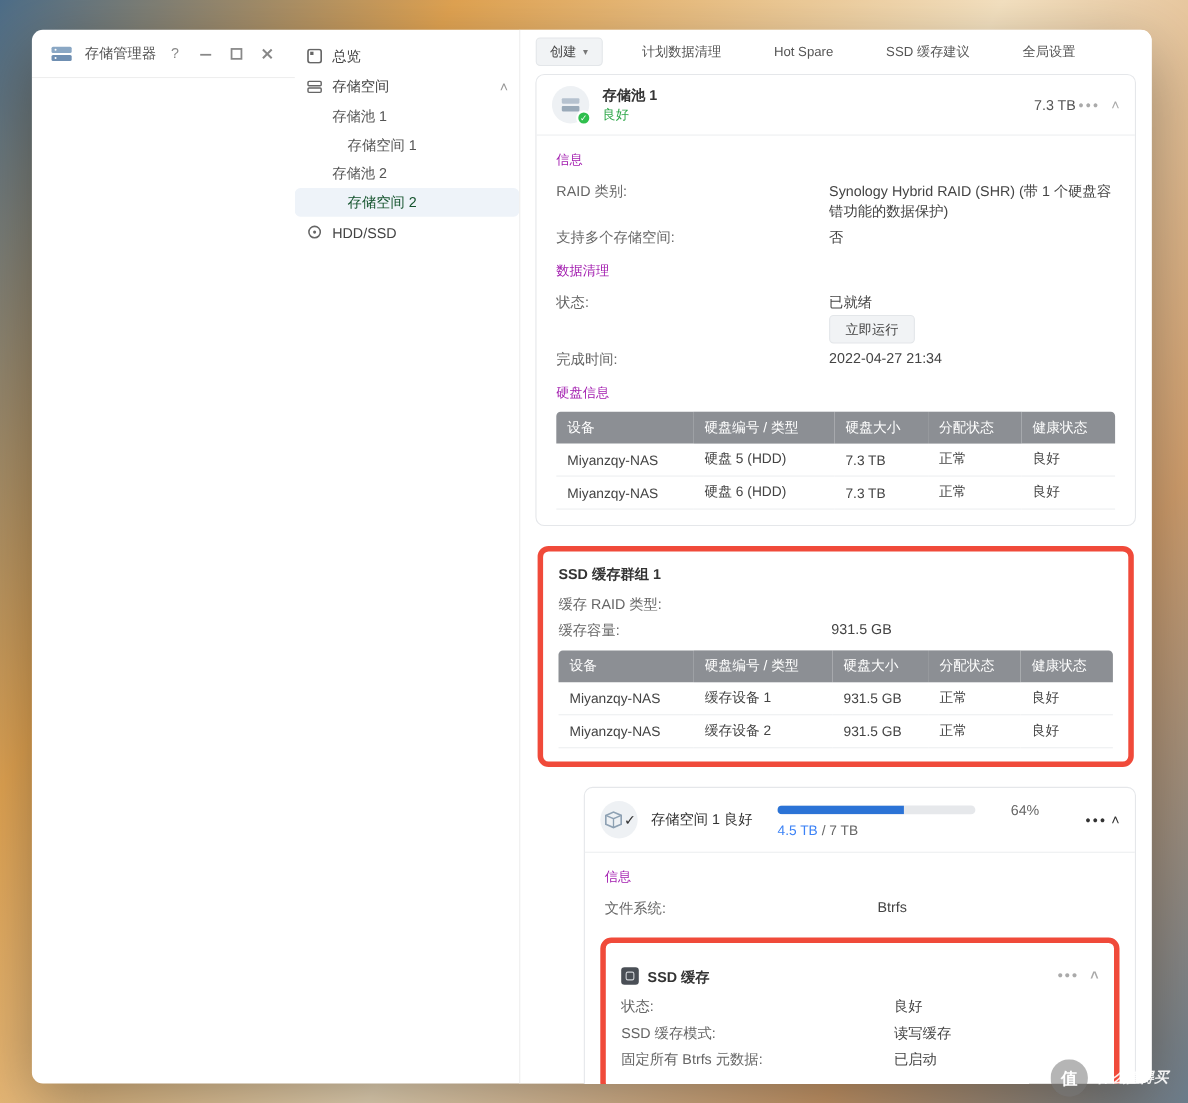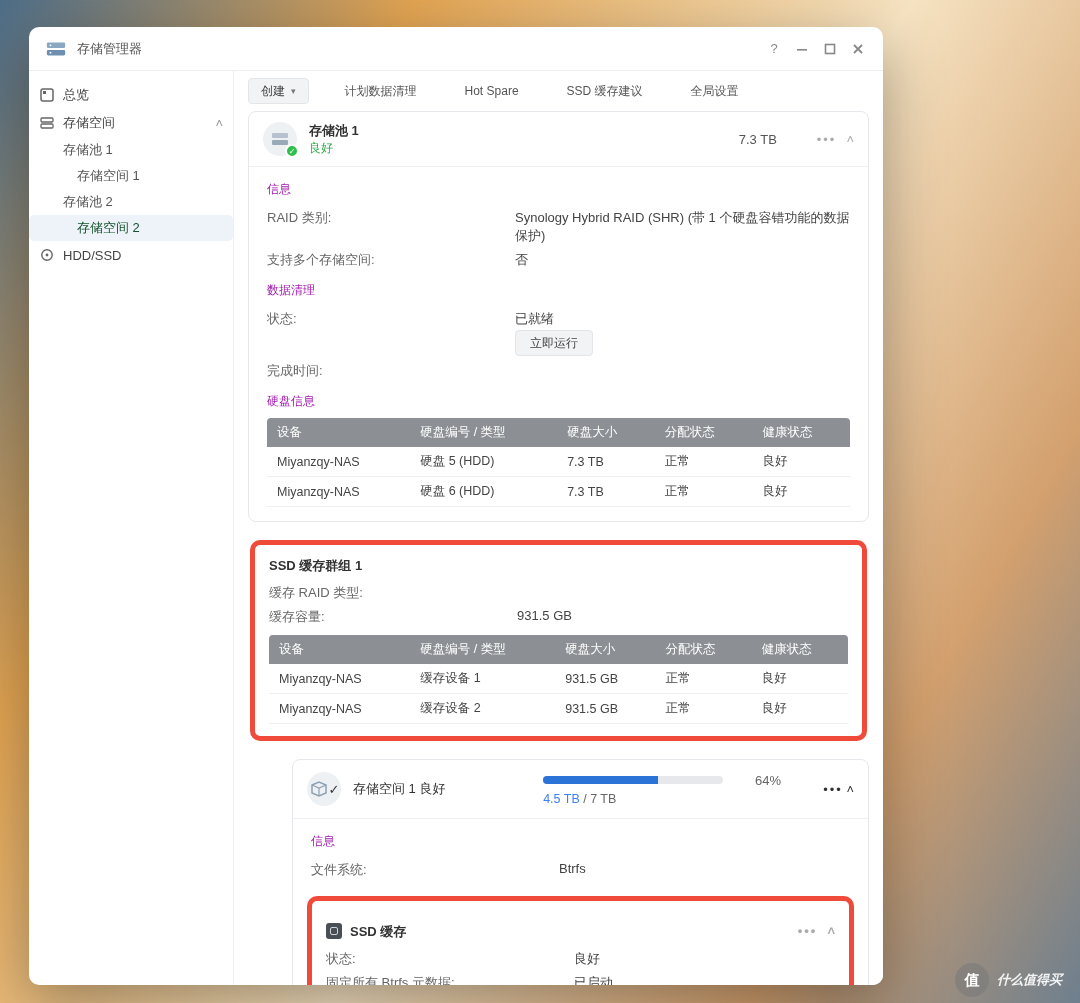--- a/index.html
+++ b/index.html
@@ -5,23 +5,23 @@
   * { box-sizing: border-box; }
   html, body { margin:0; padding:0; }
   body {
     width:1080px; height:1003px;
     font-family: -apple-system, "Helvetica Neue", Arial, "PingFang SC", "Microsoft YaHei", sans-serif;
     font-size:13px; color:#333;
     background: linear-gradient(120deg,#4d6d88 0%,#e2a452 25%,#f6e3c2 55%,#d3a06e 80%,#6e7f8e 100%);
     position:relative; overflow:hidden;
   }
   .window {
-    position:absolute; left:29px; top:27px; width:854px; height:958px;
+    position:absolute; left:29px; top:27px; width:1018px; height:958px;
     background:#fff; border-radius:10px; box-shadow:0 20px 60px rgba(0,0,0,.35);
-    display:flex; flex-direction:column; overflow:hidden;
+    display:flex; flex-direction:row; overflow:hidden;
   }
   .titlebar { height:44px; display:flex; align-items:center; padding:0 14px 0 16px; border-bottom:1px solid #eee; }
   .titlebar .app-icon { width:22px; height:22px; margin-right:10px; position:relative; }
   .app-icon svg { width:22px; height:22px; }
   .titlebar .title { font-size:13px; color:#555; font-weight:500; }
   .titlebar .spacer { flex:1; }
   .titlebar .wbtn { width:22px; height:22px; display:flex; align-items:center; justify-content:center; color:#888; margin-left:6px; cursor:pointer; border-radius:4px; }
   .content { flex:1; display:flex; min-height:0; }
   .sidebar { width:204px; padding:10px 0; overflow:auto; }
   .nav-item { display:flex; align-items:center; height:28px; padding:0 10px; border-radius:5px; color:#444; cursor:pointer; }
@@ -207,20 +207,21 @@
             <h4>数据清理</h4>
             <div class="kv">
                 <span class="k">状态:</span>
               <span class="v">
                 <div>已就绪</div>
                 <span class="btn-sm">立即运行</span>
               </span>
             </div>
             <div class="kv">
                 <span class="k">完成时间:</span>
+                <span class="v">2022-04-27 21:34</span>
               </div>
 
             <h4>硬盘信息</h4>
             <table class="disk">
               <thead>
                   <tr>
                 <th>设备</th>
                 <th>硬盘编号 / 类型</th>
                 <th>硬盘大小</th>
                 <th>分配状态</th>
@@ -332,26 +333,26 @@
                 <span class="dots">•••</span>
                 <span>˄</span>
               </span>
             </div>
             <div style="height:6px"></div>
             <div class="kv">
                 <span class="k">状态:</span>
                 <span class="v green">良好</span>
               </div>
             <div class="kv">
+                <span class="k">SSD 缓存模式:</span>
+                <span class="v">读写缓存</span>
+              </div>
+            <div class="kv">
                 <span class="k">固定所有 Btrfs 元数据:</span>
                 <span class="v">已启动</span>
-              </div>
-            <div class="kv">
-                <span class="k">SSD 缓存模式:</span>
-                <span class="v">读写缓存</span>
               </div>
 
           </div>
         </div>
 
       </div>
     </div>
   </div>
 </div>
 

